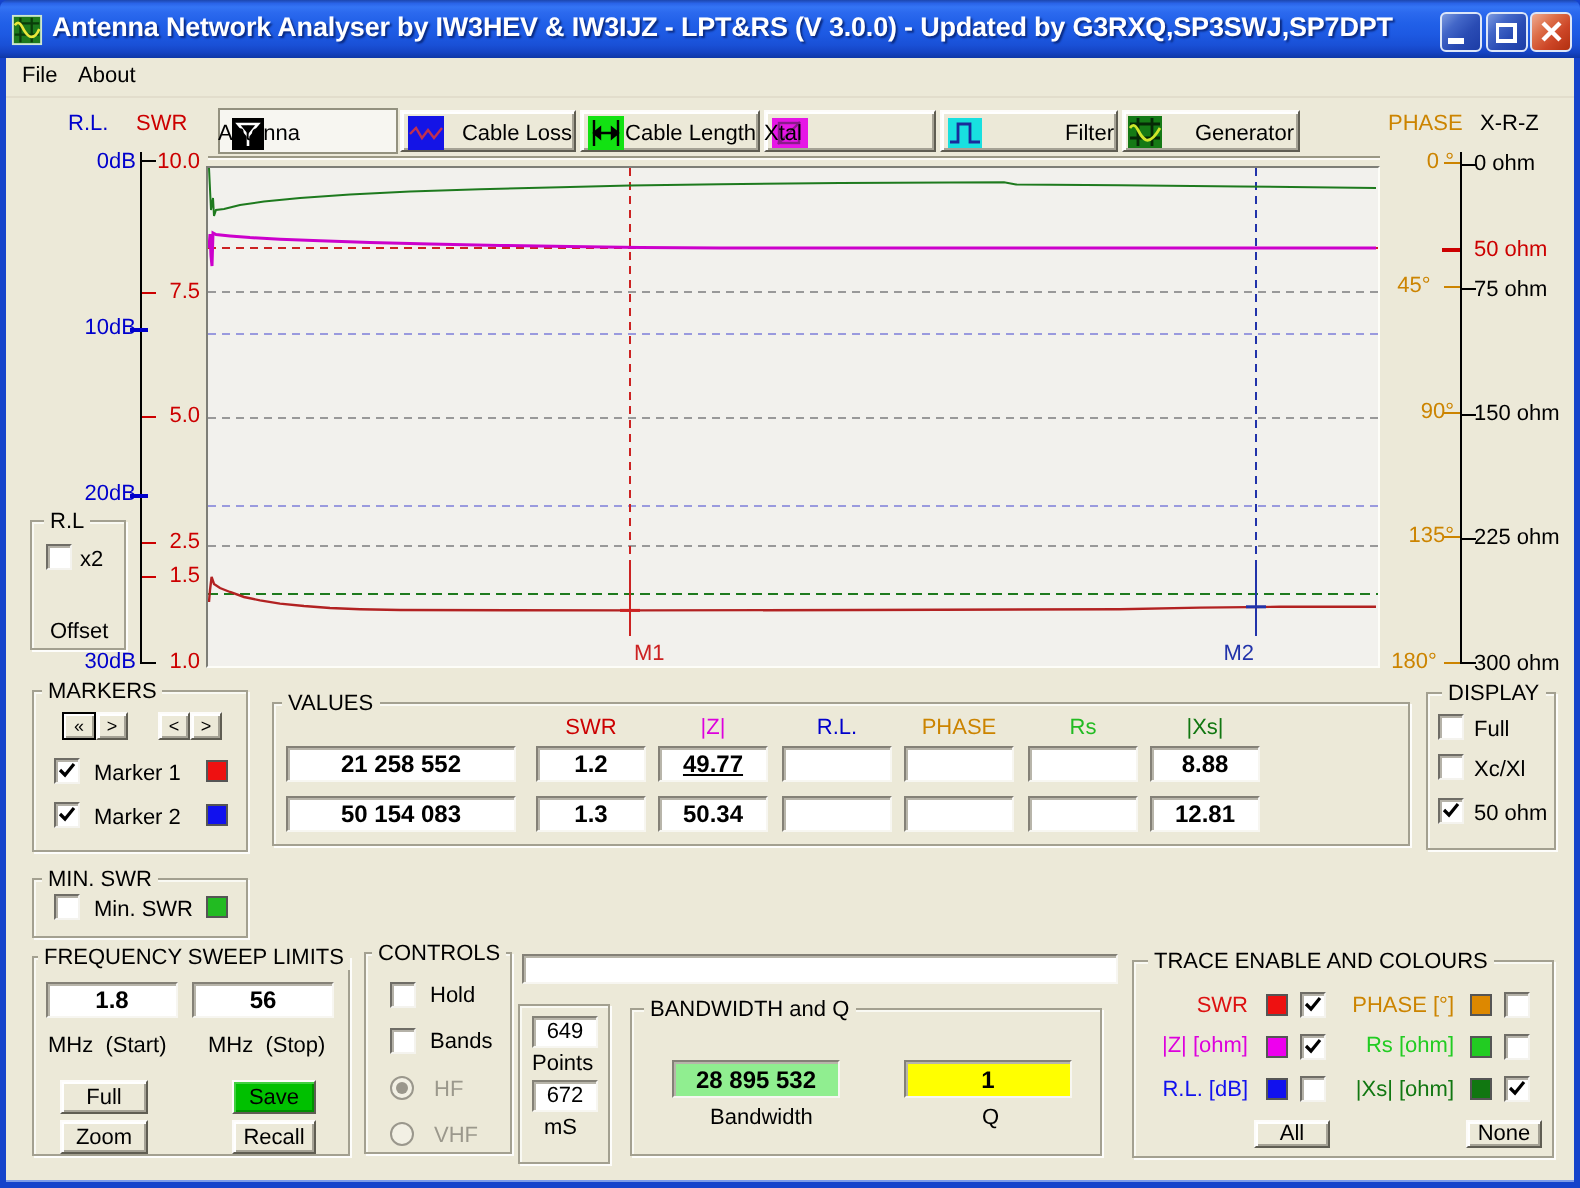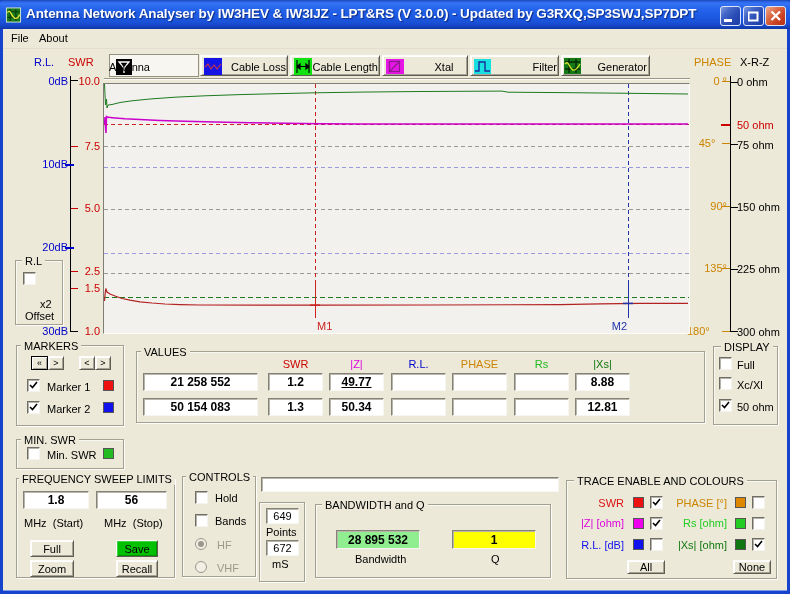--- a/index.html
+++ b/index.html
@@ -81,21 +81,21 @@
  <rect width="18" height="17" fill="#12e212"></rect>
  <path d="M3,2 V15 M15,2 V15 M3,8.5 H15 M3,8.5 l3,-2.5 v5 z M15,8.5 l-3,-2.5 v5 z" stroke="#000" stroke-width="1.2" fill="#000"></path>
 </svg>
 <div class="ab" style="left:290px;top:61px;width:88px;text-align:right;">Cable Length</div>
 <div class="ab btn" style="left:382px;top:55px;width:86px;height:21px;"></div>
 <svg class="ab" style="left:386px;top:59px;" width="18" height="15" viewBox="0 0 18 15">
  <rect width="18" height="15" fill="#e616e6"></rect>
  <rect x="3.5" y="2.5" width="10" height="10" fill="none" stroke="#8a1b8a" stroke-width="1.2"></rect>
  <path d="M3,13 L14,2" stroke="#8a1b8a" stroke-width="1.2"></path>
 </svg>
-<div class="ab" style="left:402px;top:61px;width:84px;text-align:center;">Xtal</div>
+<div class="ab" style="left:382px;top:61px;width:84px;text-align:left;">Xtal</div>
 <div class="ab btn" style="left:470px;top:55px;width:89px;height:21px;"></div>
 <svg class="ab" style="left:474px;top:59px;" width="17" height="15" viewBox="0 0 17 15">
  <rect width="17" height="15" fill="#18e0e0"></rect>
  <path d="M1,12 H5 L5,3 L11,3 L11,12 H16" stroke="#1a2a9a" stroke-width="1.4" fill="none"></path>
 </svg>
 <div class="ab" style="left:470px;top:61px;width:87px;text-align:right;">Filter</div>
 <div class="ab btn" style="left:561px;top:55px;width:89px;height:21px;"></div>
 <svg class="ab" style="left:564px;top:58px;" width="17" height="16" viewBox="0 0 17 16">
  <rect width="17" height="16" fill="#157a15"></rect>
  <path d="M5,1 V15 M12,1 V15 M1,4 H16 M1,11 H16" stroke="#062906" stroke-width="1.4" fill="none"></path>
@@ -137,21 +137,21 @@
 <div class="ab" style="left:721px;top:124px;width:9px;height:2px;background:#cc0000;"></div>
 <div class="ab" style="left:731px;top:82px;width:7px;height:1px;background:#000;"></div>
 <div class="ab" style="left:731px;top:144px;width:7px;height:1px;background:#000;"></div>
 <div class="ab" style="left:731px;top:207px;width:7px;height:1px;background:#000;"></div>
 <div class="ab" style="left:731px;top:269px;width:7px;height:1px;background:#000;"></div>
 <div class="ab" style="left:731px;top:331px;width:7px;height:1px;background:#000;"></div>
 <div class="ab" style="left:687px;top:75px;width:40px;text-align:right;color:#cc8400;">0 °</div>
 <div class="ab" style="left:687px;top:137px;width:40px;text-align:center;color:#cc8400;">45°</div>
 <div class="ab" style="left:687px;top:200px;width:40px;text-align:right;color:#cc8400;">90°</div>
 <div class="ab" style="left:687px;top:262px;width:40px;text-align:right;color:#cc8400;">135°</div>
-<div class="ab" style="left:687px;top:325px;width:40px;text-align:left;color:#cc8400;">180°</div>
+<div class="ab" style="left:687px;top:325px;width:40px;text-align:center;color:#cc8400;">180°</div>
 <div class="ab" style="left:737px;top:76px;">0 ohm</div>
 <div class="ab" style="left:737px;top:119px;color:#cc0000;">50 ohm</div>
 <div class="ab" style="left:737px;top:139px;">75 ohm</div>
 <div class="ab" style="left:737px;top:201px;">150 ohm</div>
 <div class="ab" style="left:737px;top:263px;">225 ohm</div>
 <div class="ab" style="left:737px;top:326px;">300 ohm</div>
 
 <div class="ab" style="left:103px;top:83px;width:587px;height:251px;background:#f2f1ed;
  border:1.5px solid;border-color:#7e7e77 #fdfdf8 #fdfdf8 #7e7e77;box-sizing:border-box;"></div>
 <svg class="ab" style="left:104px;top:83px;" width="585" height="250" viewBox="0 0 585 250">
@@ -173,21 +173,21 @@
  <polyline fill="none" stroke="#b22222" stroke-width="1.2" points="0.5,218 1,212 1.8,205.5 3,209 6,211 11,213 18,215.5 26,217.2 36,218.8 48,220 61,221 76,221.6 96,222 216,222.2 326,222 456,221.6 496,220.8 536,220.4 584,220.4"></polyline>
  <line x1="206" y1="222.2" x2="216" y2="222.2" stroke="#cc2222" stroke-width="1.5"></line>
  <line x1="519" y1="220.4" x2="529" y2="220.4" stroke="#2233aa" stroke-width="1.5"></line>
  <text x="213" y="247" font-size="11" fill="#cc2222" font-family="Liberation Sans">M1</text>
  <text x="523" y="247" font-size="11" fill="#2233aa" font-family="Liberation Sans" text-anchor="end">M2</text>
 </svg>
 
 <div class="ab gbox" style="left:15px;top:260px;width:48px;height:65px;"></div>
 <div class="ab glab" style="left:22px;top:255px;">R.L</div>
 <div class="ab cb" style="left:23px;top:272px;"></div>
-<div class="ab" style="left:40px;top:274px;margin-top:24px;">x2</div>
+<div class="ab" style="left:40px;top:274px;">x2</div>
 <div class="ab" style="left:25px;top:310px;">Offset</div>
 
 <div class="ab gbox" style="left:16px;top:345px;width:108px;height:81px;"></div>
 <div class="ab glab" style="left:21px;top:340px;">MARKERS</div>
 <div class="ab btn" style="left:31px;top:356px;width:17px;height:14px;border-color:#000;box-shadow:inset 1px 1px 0 #fff,inset -1px -1px 0 #a5a295,inset 0 0 0 5px transparent;font-size:9px;">«</div>
 <div class="ab btn" style="left:48px;top:356px;width:16px;height:14px;font-size:9px;">&gt;</div>
 <div class="ab btn" style="left:79px;top:356px;width:16px;height:14px;font-size:9px;">&lt;</div>
 <div class="ab btn" style="left:95px;top:356px;width:16px;height:14px;font-size:9px;">&gt;</div>
 <div class="ab cb" style="left:27px;top:379px;">
     <svg width="9" height="9" style="position:absolute;left:1px;top:1px">

